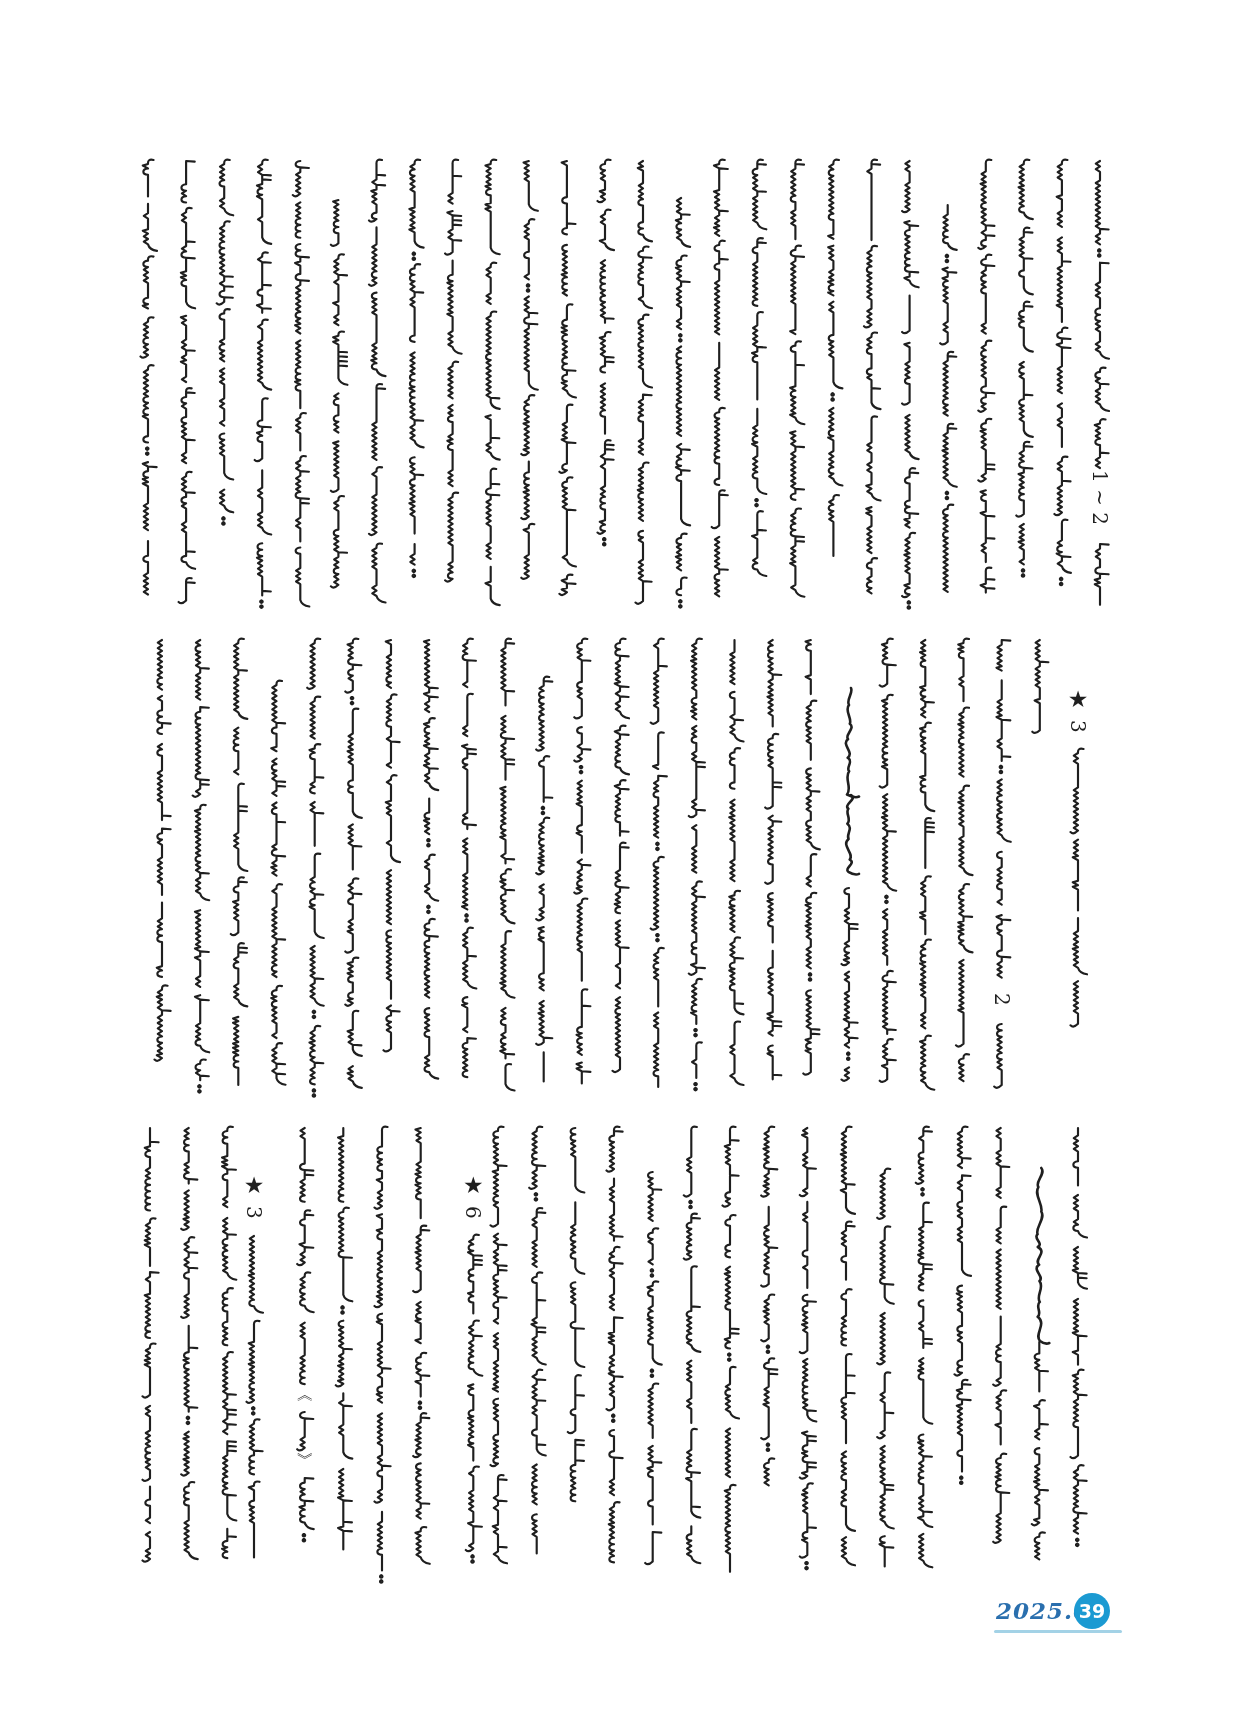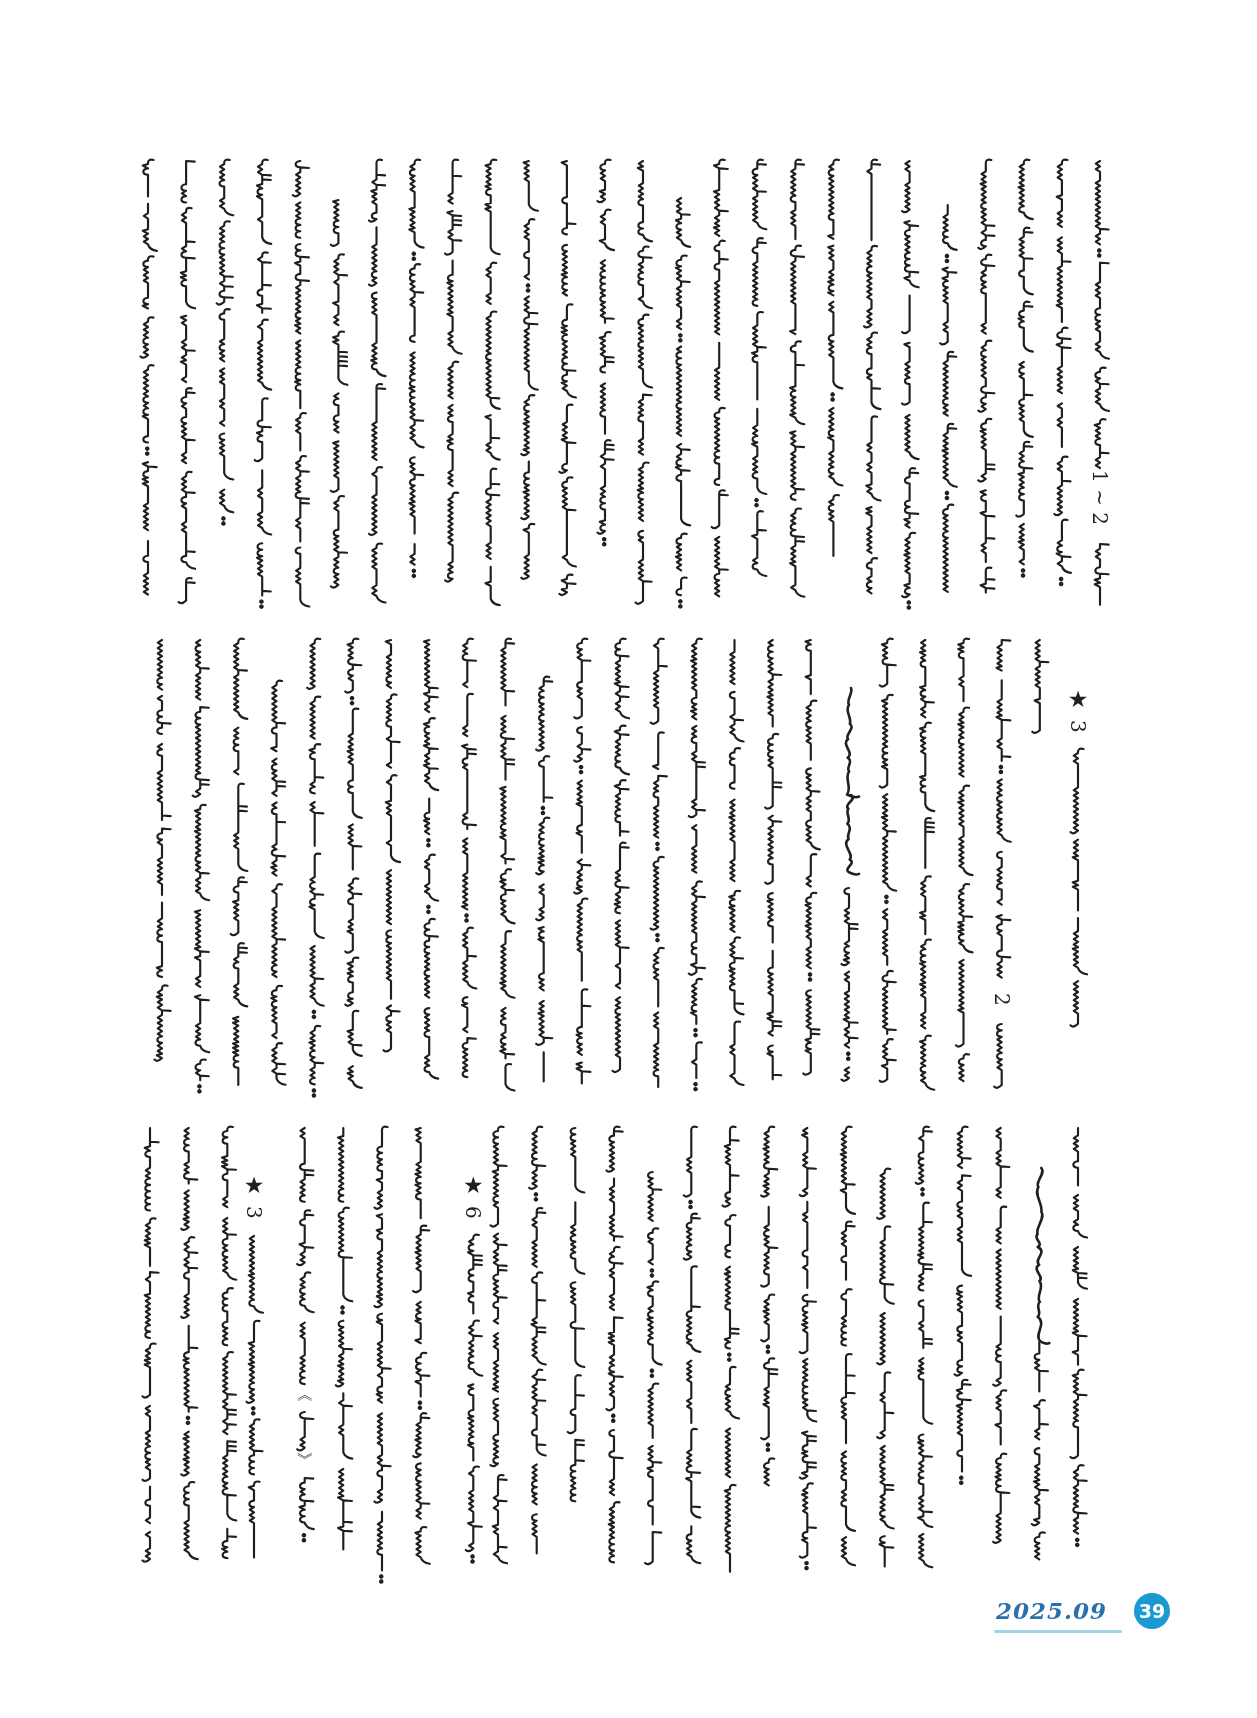--- a/index.html
+++ b/index.html
@@ -12,21 +12,21 @@
   .footer .issue{
     position:absolute;left:996px;top:1597px;
     font-family:"DejaVu Serif", serif;font-style:italic;font-weight:bold;
     font-size:23px;color:#2a6fae;letter-spacing:1px;
   }
   .footer .underline{
     position:absolute;left:994px;top:1630px;width:128px;height:3px;
     background:#a3d2e6;border-radius:2px;
   }
   .footer .badge{
-    position:absolute;left:1134px;top:1593px;width:36px;height:36px;
+    position:absolute;left:1074px;top:1593px;width:36px;height:36px;
     background:#1b9ad2;border-radius:50%;
     color:#ffffff;font-family:"DejaVu Sans", sans-serif;font-weight:bold;
     font-size:19px;line-height:36px;text-align:center;
   }
 </style>
 </head>
 <body>
 
 <div class="page">
   <svg id="script-canvas" width="1257" height="1718">

